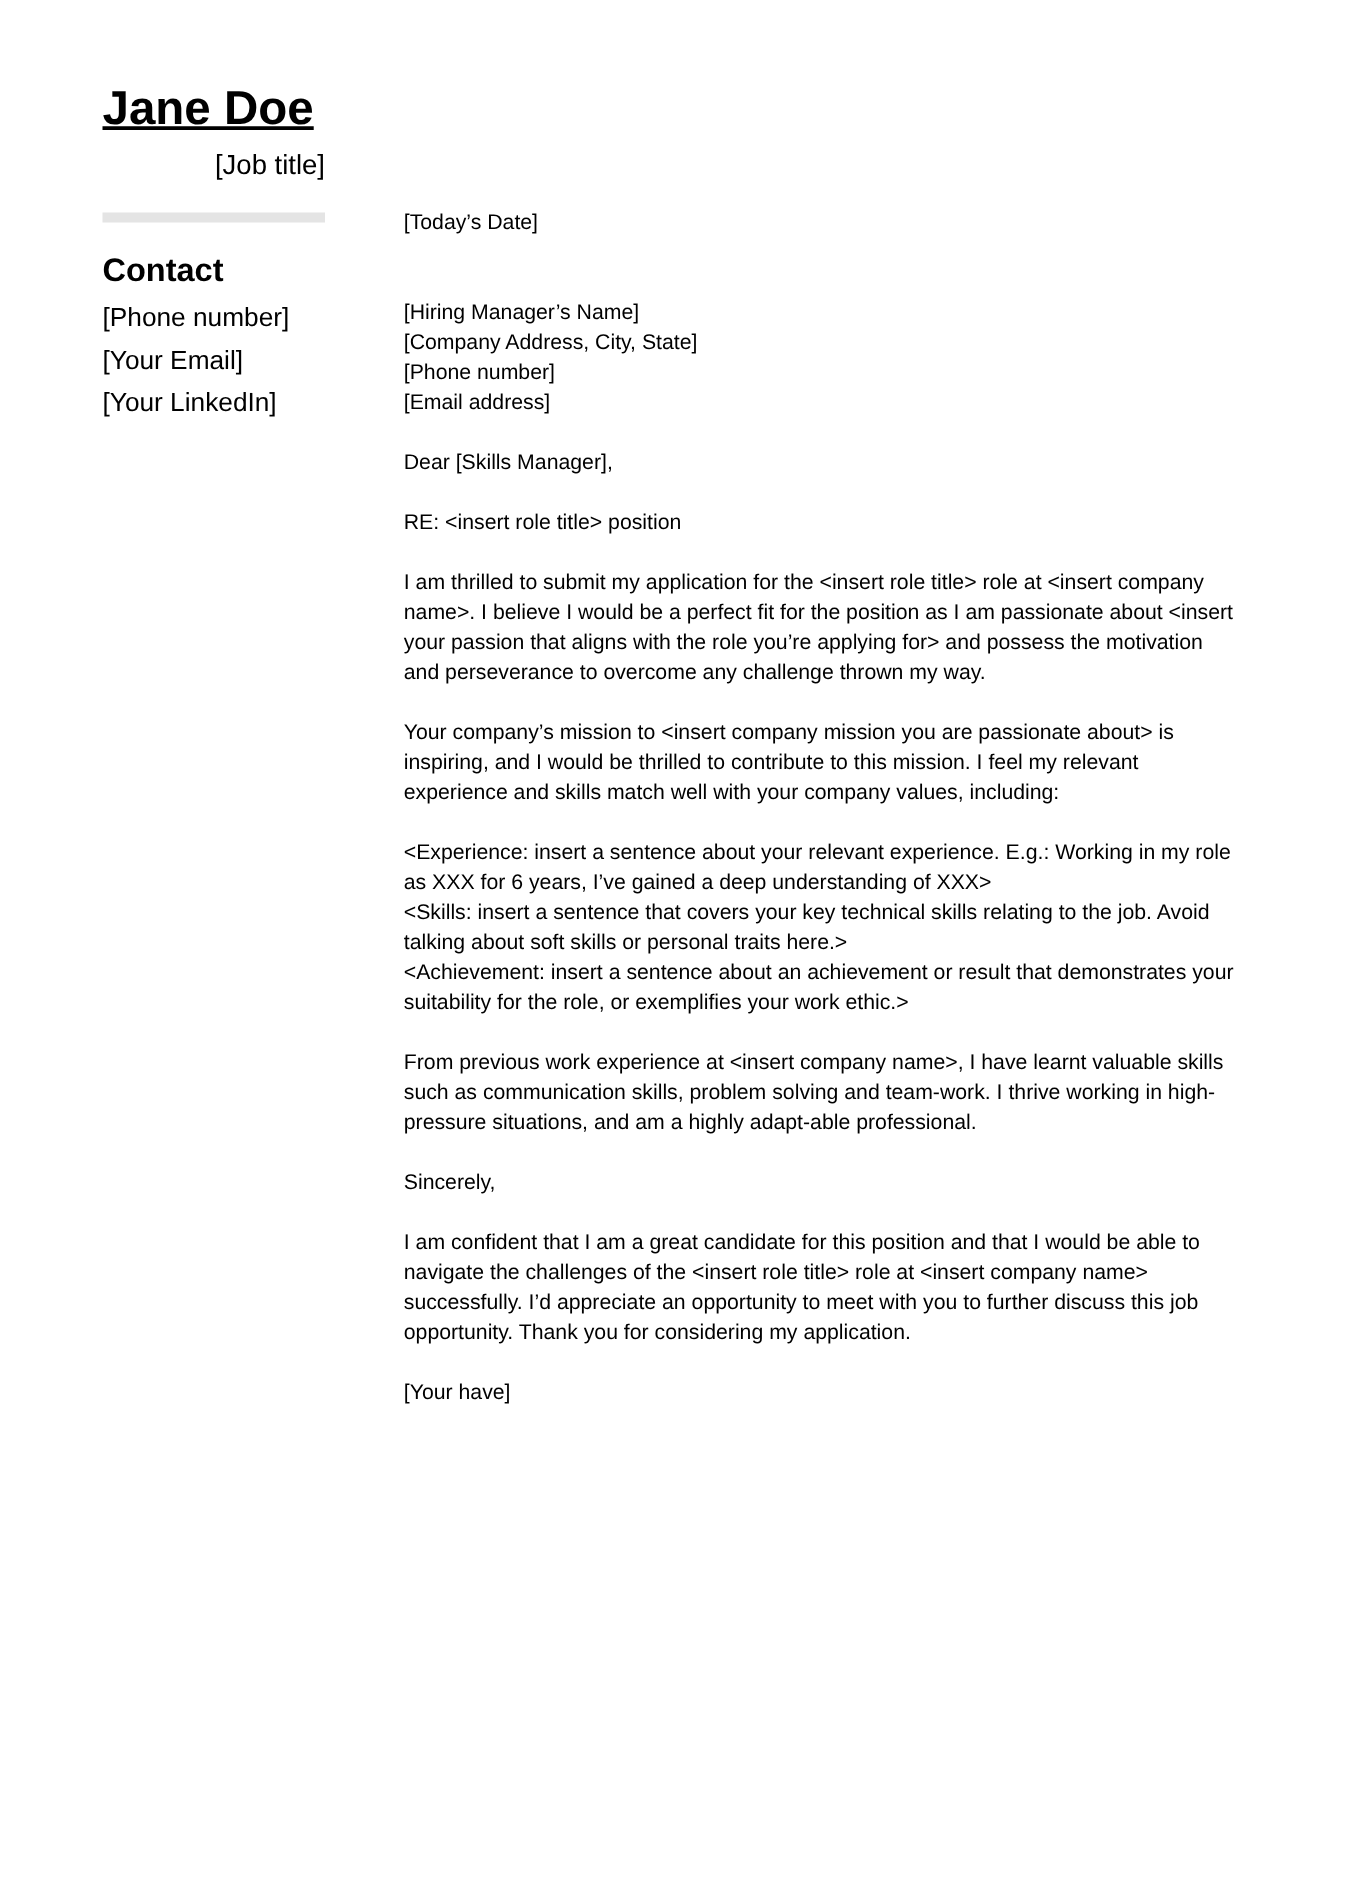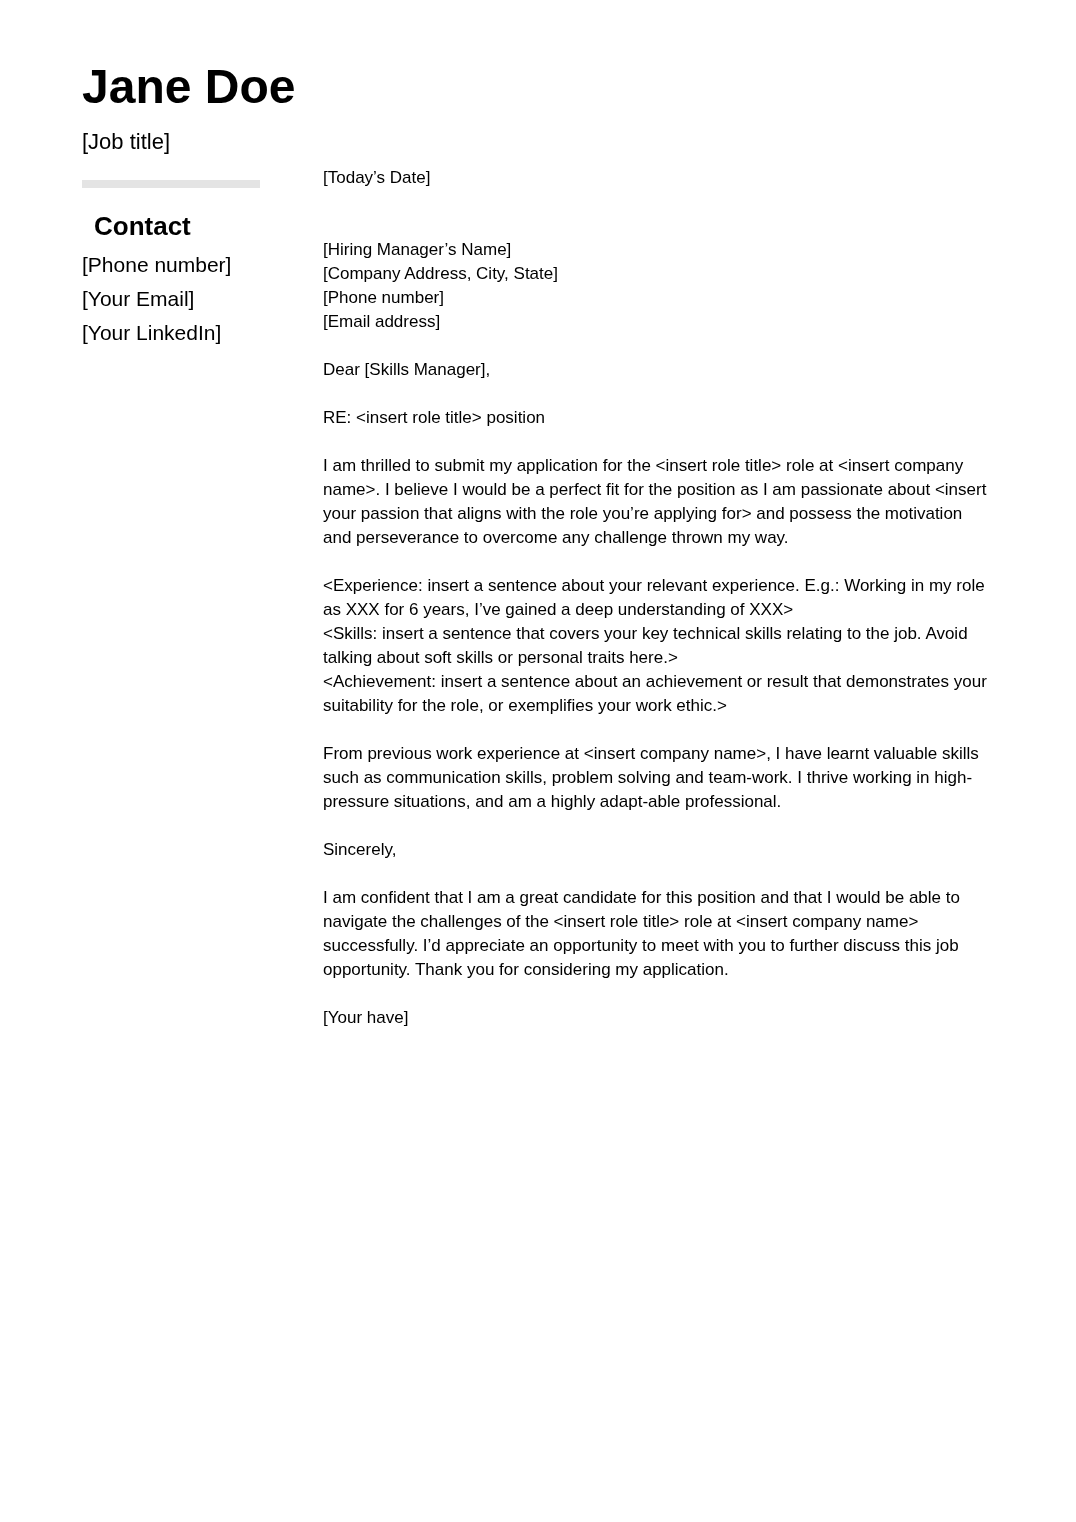--- a/index.html
+++ b/index.html
@@ -15,43 +15,45 @@
   }
 
   
   .sidebar {
     position: absolute;
     left: 82px;
     top: 66px;
     width: 178px;
   }
   .candidate-name {
-    font-size: 48px;
+    font-size: 38px;
     line-height: 42px;
     font-weight: 700;
-    margin: 0 0 20px 0;
+    margin: 0 0 10px 0;
     white-space: nowrap;
+    text-decoration: underline;
   }
   .job-title {
     font-size: 22px;
     line-height: 28px;
     margin: 0;
+    text-align: right;
   }
   .sidebar-divider {
     height: 8px;
     width: 178px;
     background: var(--divider, #e4e4e4);
     margin-top: 24px;
     border: none;
   }
   .contact-heading {
     font-size: 26px;
     line-height: 32px;
     font-weight: 700;
-    margin: 22px 0 0 12px;
+    margin: 22px 0 0 0;
   }
   .contact-list {
     margin-top: 6px;
   }
   .contact-item {
     font-size: 21px;
     line-height: 34px;
     white-space: nowrap;
   }
 
@@ -97,20 +99,21 @@
 
   <main class="letter">
     <p class="letter-date">[Today’s Date]</p>
     <p class="pre-line">[Hiring Manager’s Name]
 [Company Address, City, State]
 [Phone number]
 [Email address]</p>
     <p>Dear [Skills Manager],</p>
     <p>RE: &lt;insert role title&gt; position</p>
     <p>I am thrilled to submit my application for the &lt;insert role title&gt; role at &lt;insert company name&gt;. I believe I would be a perfect fit for the position as I am passionate about &lt;insert your passion that aligns with the role you’re applying for&gt; and possess the motivation and perseverance to overcome any challenge thrown my way.</p>
+    <p>Your company’s mission to &lt;insert company mission you are passionate about&gt; is inspiring, and I would be thrilled to contribute to this mission. I feel my relevant experience and skills match well with your company values, including:</p>
     <p class="pre-line">&lt;Experience: insert a sentence about your relevant experience. E.g.: Working in my role as XXX for 6 years, I’ve gained a deep understanding of XXX&gt;
 &lt;Skills: insert a sentence that covers your key technical skills relating to the job. Avoid talking about soft skills or personal traits here.&gt;
 &lt;Achievement: insert a sentence about an achievement or result that demonstrates your suitability for the role, or exemplifies your work ethic.&gt;</p>
     <p>From previous work experience at &lt;insert company name&gt;, I have learnt valuable skills such as communication skills, problem solving and team-work. I thrive working in high-pressure situations, and am a highly adapt-able professional.</p>
     <p>Sincerely,</p>
     <p>I am confident that I am a great candidate for this position and that I would be able to navigate the challenges of the &lt;insert role title&gt; role at &lt;insert company name&gt; successfully. I’d appreciate an opportunity to meet with you to further discuss this job opportunity. Thank you for considering my application.</p>
     <p class="signature-name">[Your have]</p>
   </main>
 
 </div>

